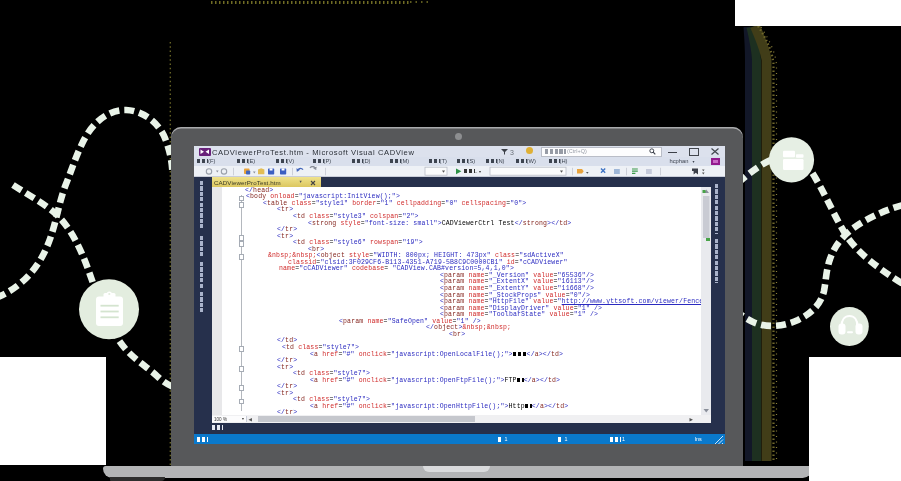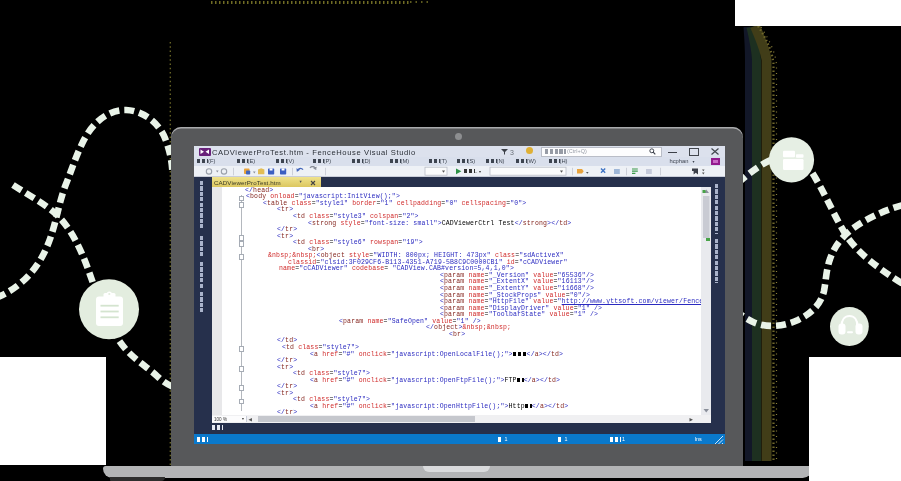--- a/index.html
+++ b/index.html
@@ -85,21 +85,21 @@
     <div class="abs" style="left:0;top:0;width:531.5px;height:11.2px;background:#dce1ed"></div>
 
     <div class="abs" style="left:0;top:11.2px;width:531.5px;height:9px;background:#d9dfec"></div>
 
     <div class="abs" style="left:0;top:20.2px;width:531.5px;height:10.3px;background:#eef1f6;border-bottom:0.8px solid #c9cdd9"></div>
 
     <div class="abs" style="left:5px;top:2.3px;width:12.5px;height:7.8px;background:#68217a;border-radius:1px"></div>
     <svg class="abs" style="left:6.5px;top:3.4px" width="9.5" height="5.6" viewBox="0 0 19 11">
       <path d="M1,1 L8,5.5 L1,10 Z M18,1 L11,5.5 L18,10 Z" fill="#fff"></path>
     </svg>
-    <div class="abs" style="left:18.5px;top:2.2px;font-size:7.6px;color:#2b3038;letter-spacing:0.6px">CADViewerProTest.htm - FenceHouse Visual Studio</div>
+    <div class="abs" style="left:18.5px;top:2.2px;font-size:7.6px;color:#2b3038;letter-spacing:0.6px">CADViewerProTest.htm - Microsoft Visual CADView</div>
     <svg class="abs" style="left:306px;top:2.8px" width="16" height="7" viewBox="0 0 16 7">
       <path d="M1,0 L8,0 L5,3 L5,6 L4,5 L4,3 Z" fill="#3c4048"></path>
       <text x="10" y="6" font-size="7" fill="#6a7078" font-family="Liberation Sans">3</text>
     </svg>
     <div class="abs" style="left:332.5px;top:1.5px;width:7px;height:7px;border-radius:50%;background:#dfb035"></div>
     <div class="abs" style="left:347px;top:0.9px;width:119px;height:8.2px;background:#fdfdfe;border:0.8px solid #b9bdc7"></div>
     <div class="abs" style="left:351px;top:2.7px;color:#979ca6;font-size:5.5px"><span class="cjk" style="width:21px"></span> (Ctrl+Q)</div>
     <svg class="abs" style="left:455px;top:2.2px" width="7" height="7" viewBox="0 0 10 10">
       <circle cx="4" cy="4" r="2.8" stroke="#3a3f4a" stroke-width="1.4" fill="none"></circle>
       <path d="M6,6 L9,9" stroke="#3a3f4a" stroke-width="1.6"></path>

